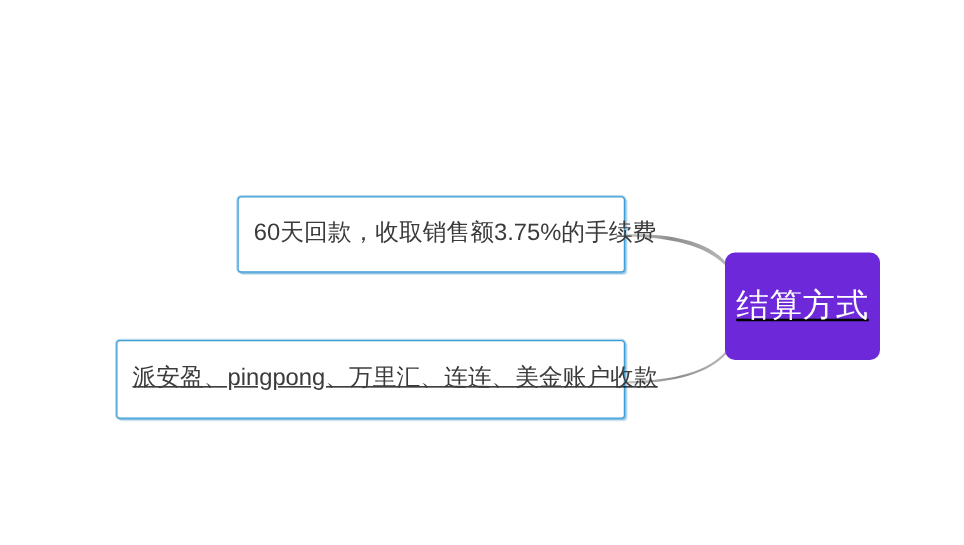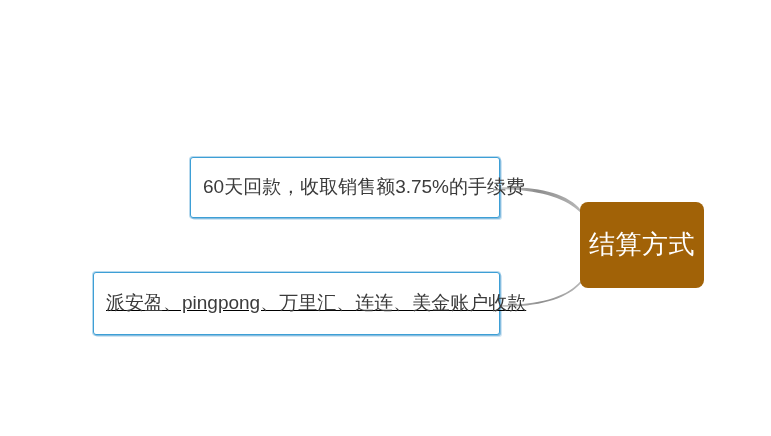--- a/index.html
+++ b/index.html
@@ -62,25 +62,26 @@
     text-decoration: underline;
   }
   
   #root-node {
     position: absolute;
     left: 580px;
     top: 202px;
     width: 124px;
     height: 86px;
     box-sizing: border-box;
-    background: #a16207;
+    background: #6d28d9;
     border-radius: 8px;
     display: flex;
     align-items: center;
     justify-content: center;
+    text-decoration: underline;
   }
   #root-node .root-text {
     font-size: 26px;
     line-height: 1.2;
     color: #ffffff;
     white-space: nowrap;
     letter-spacing: 0.5px;
   }
 </style>
 </head>

